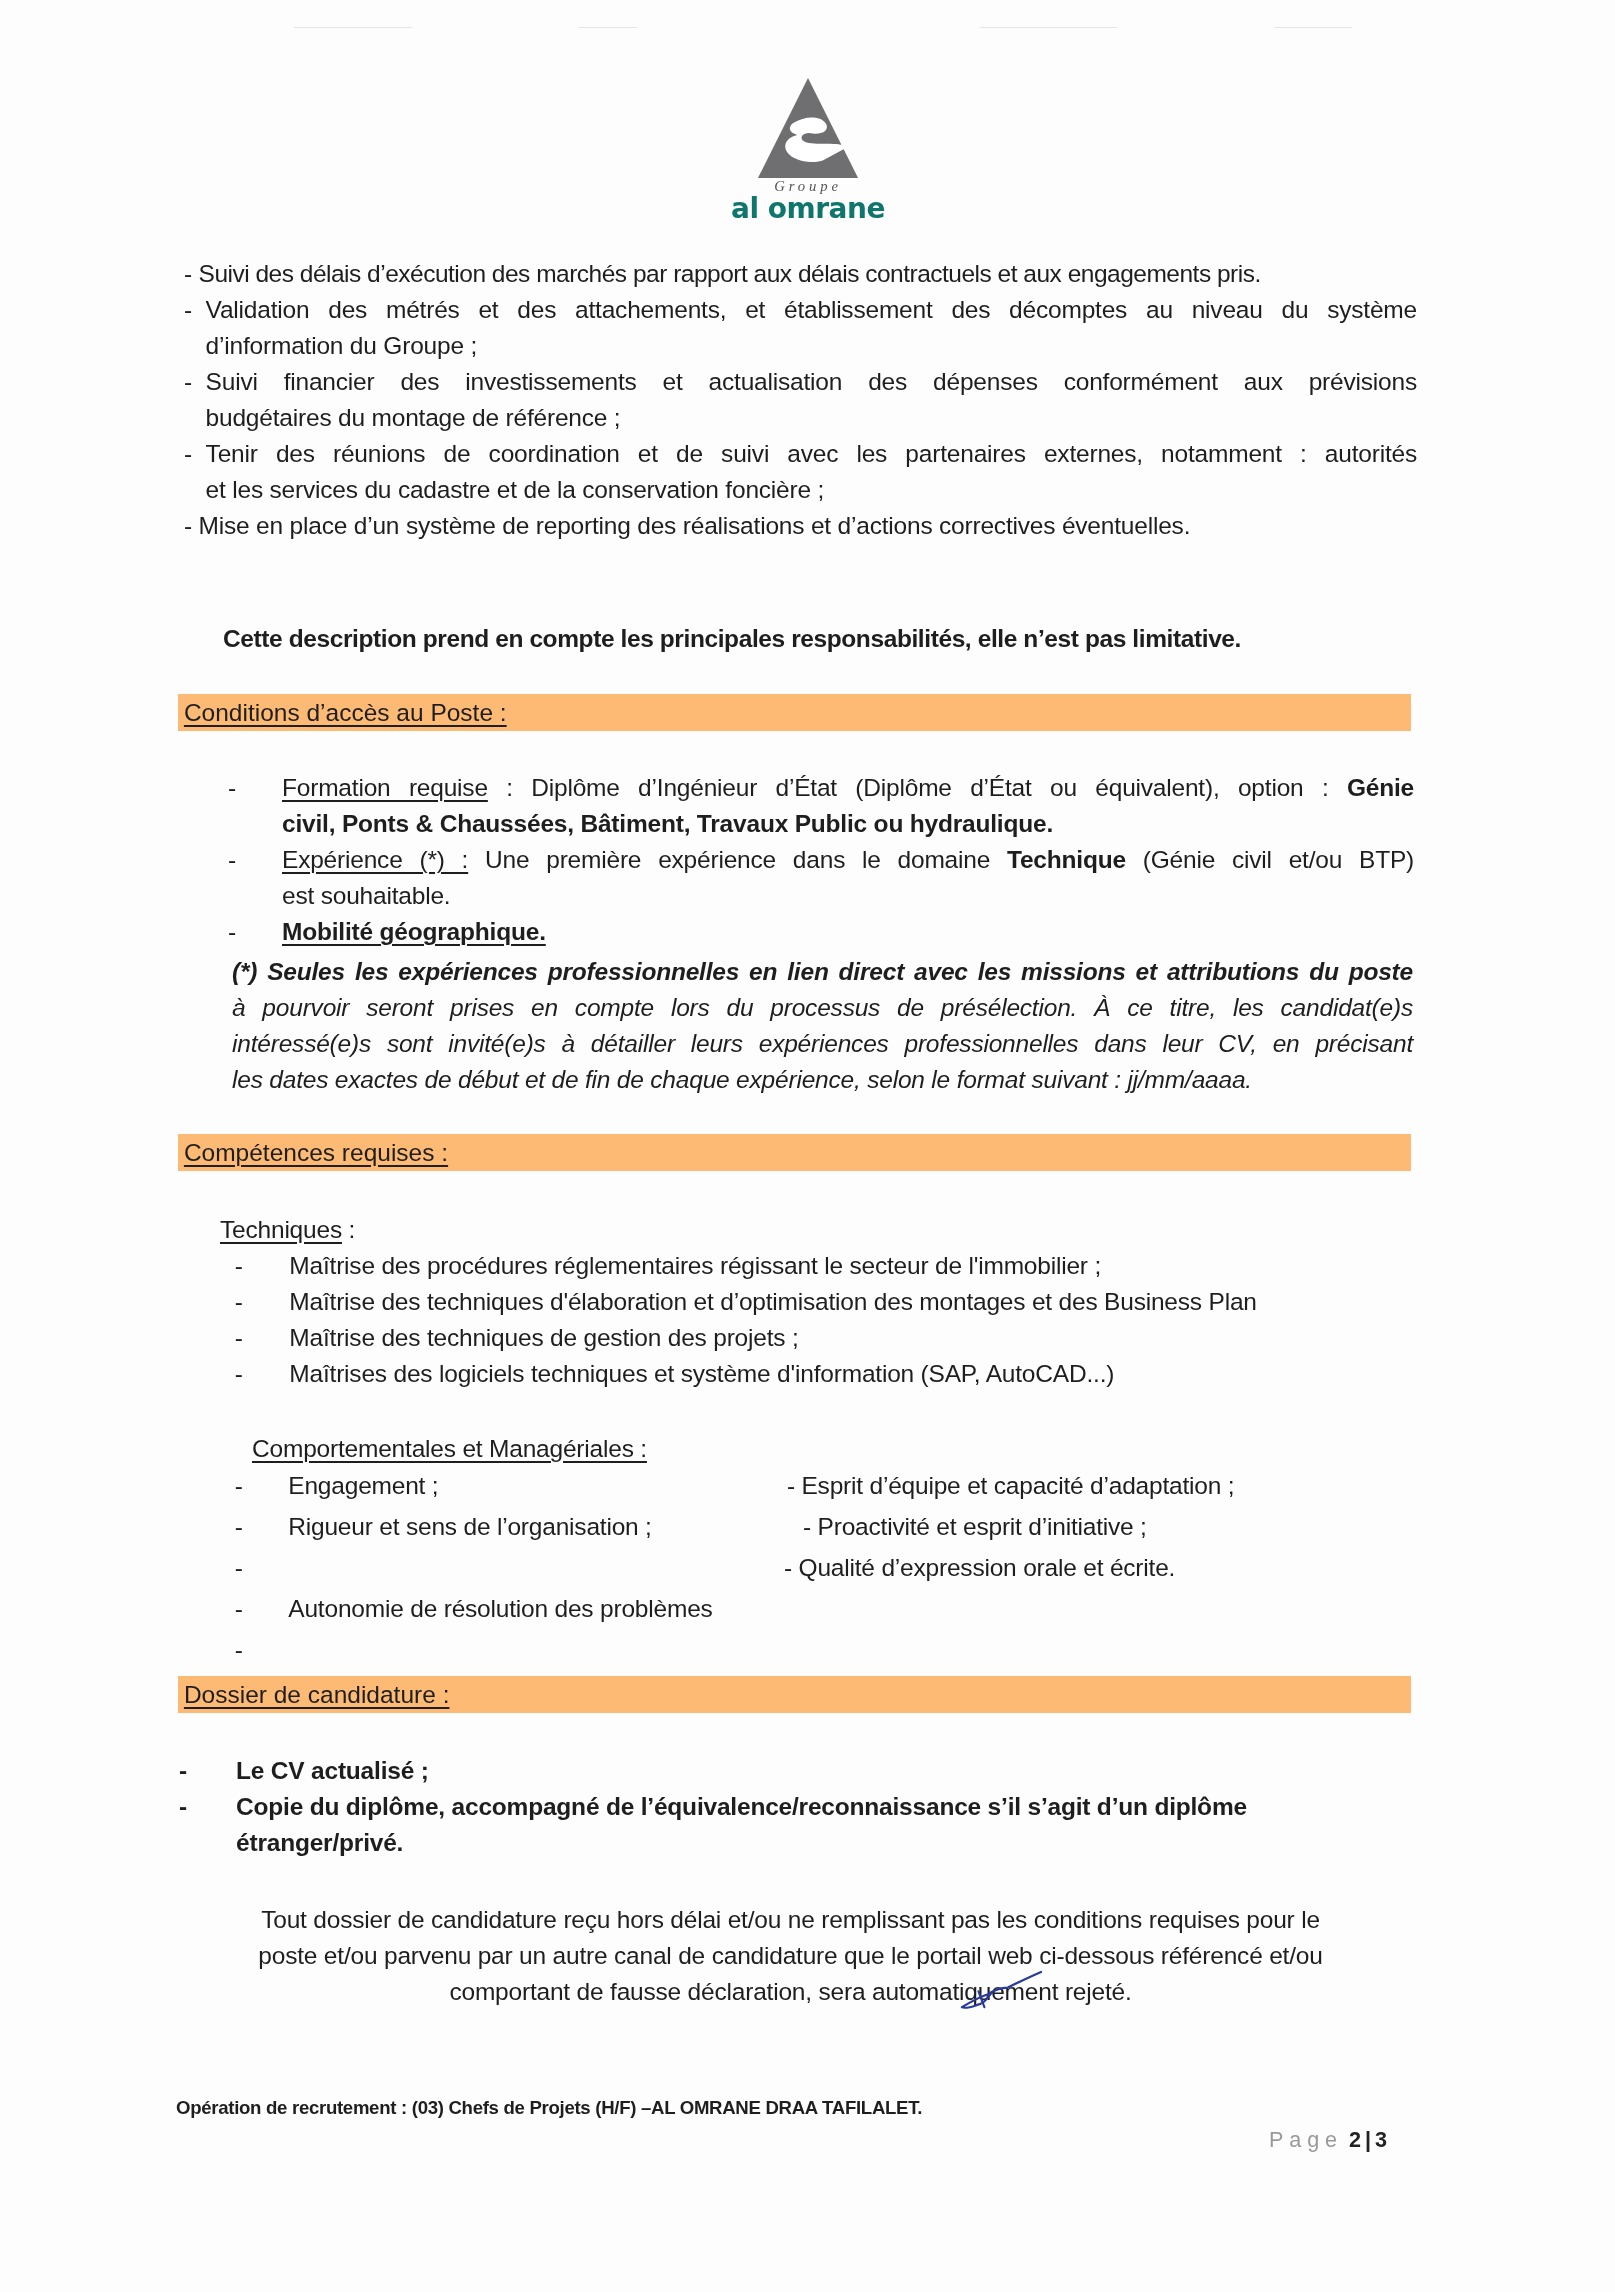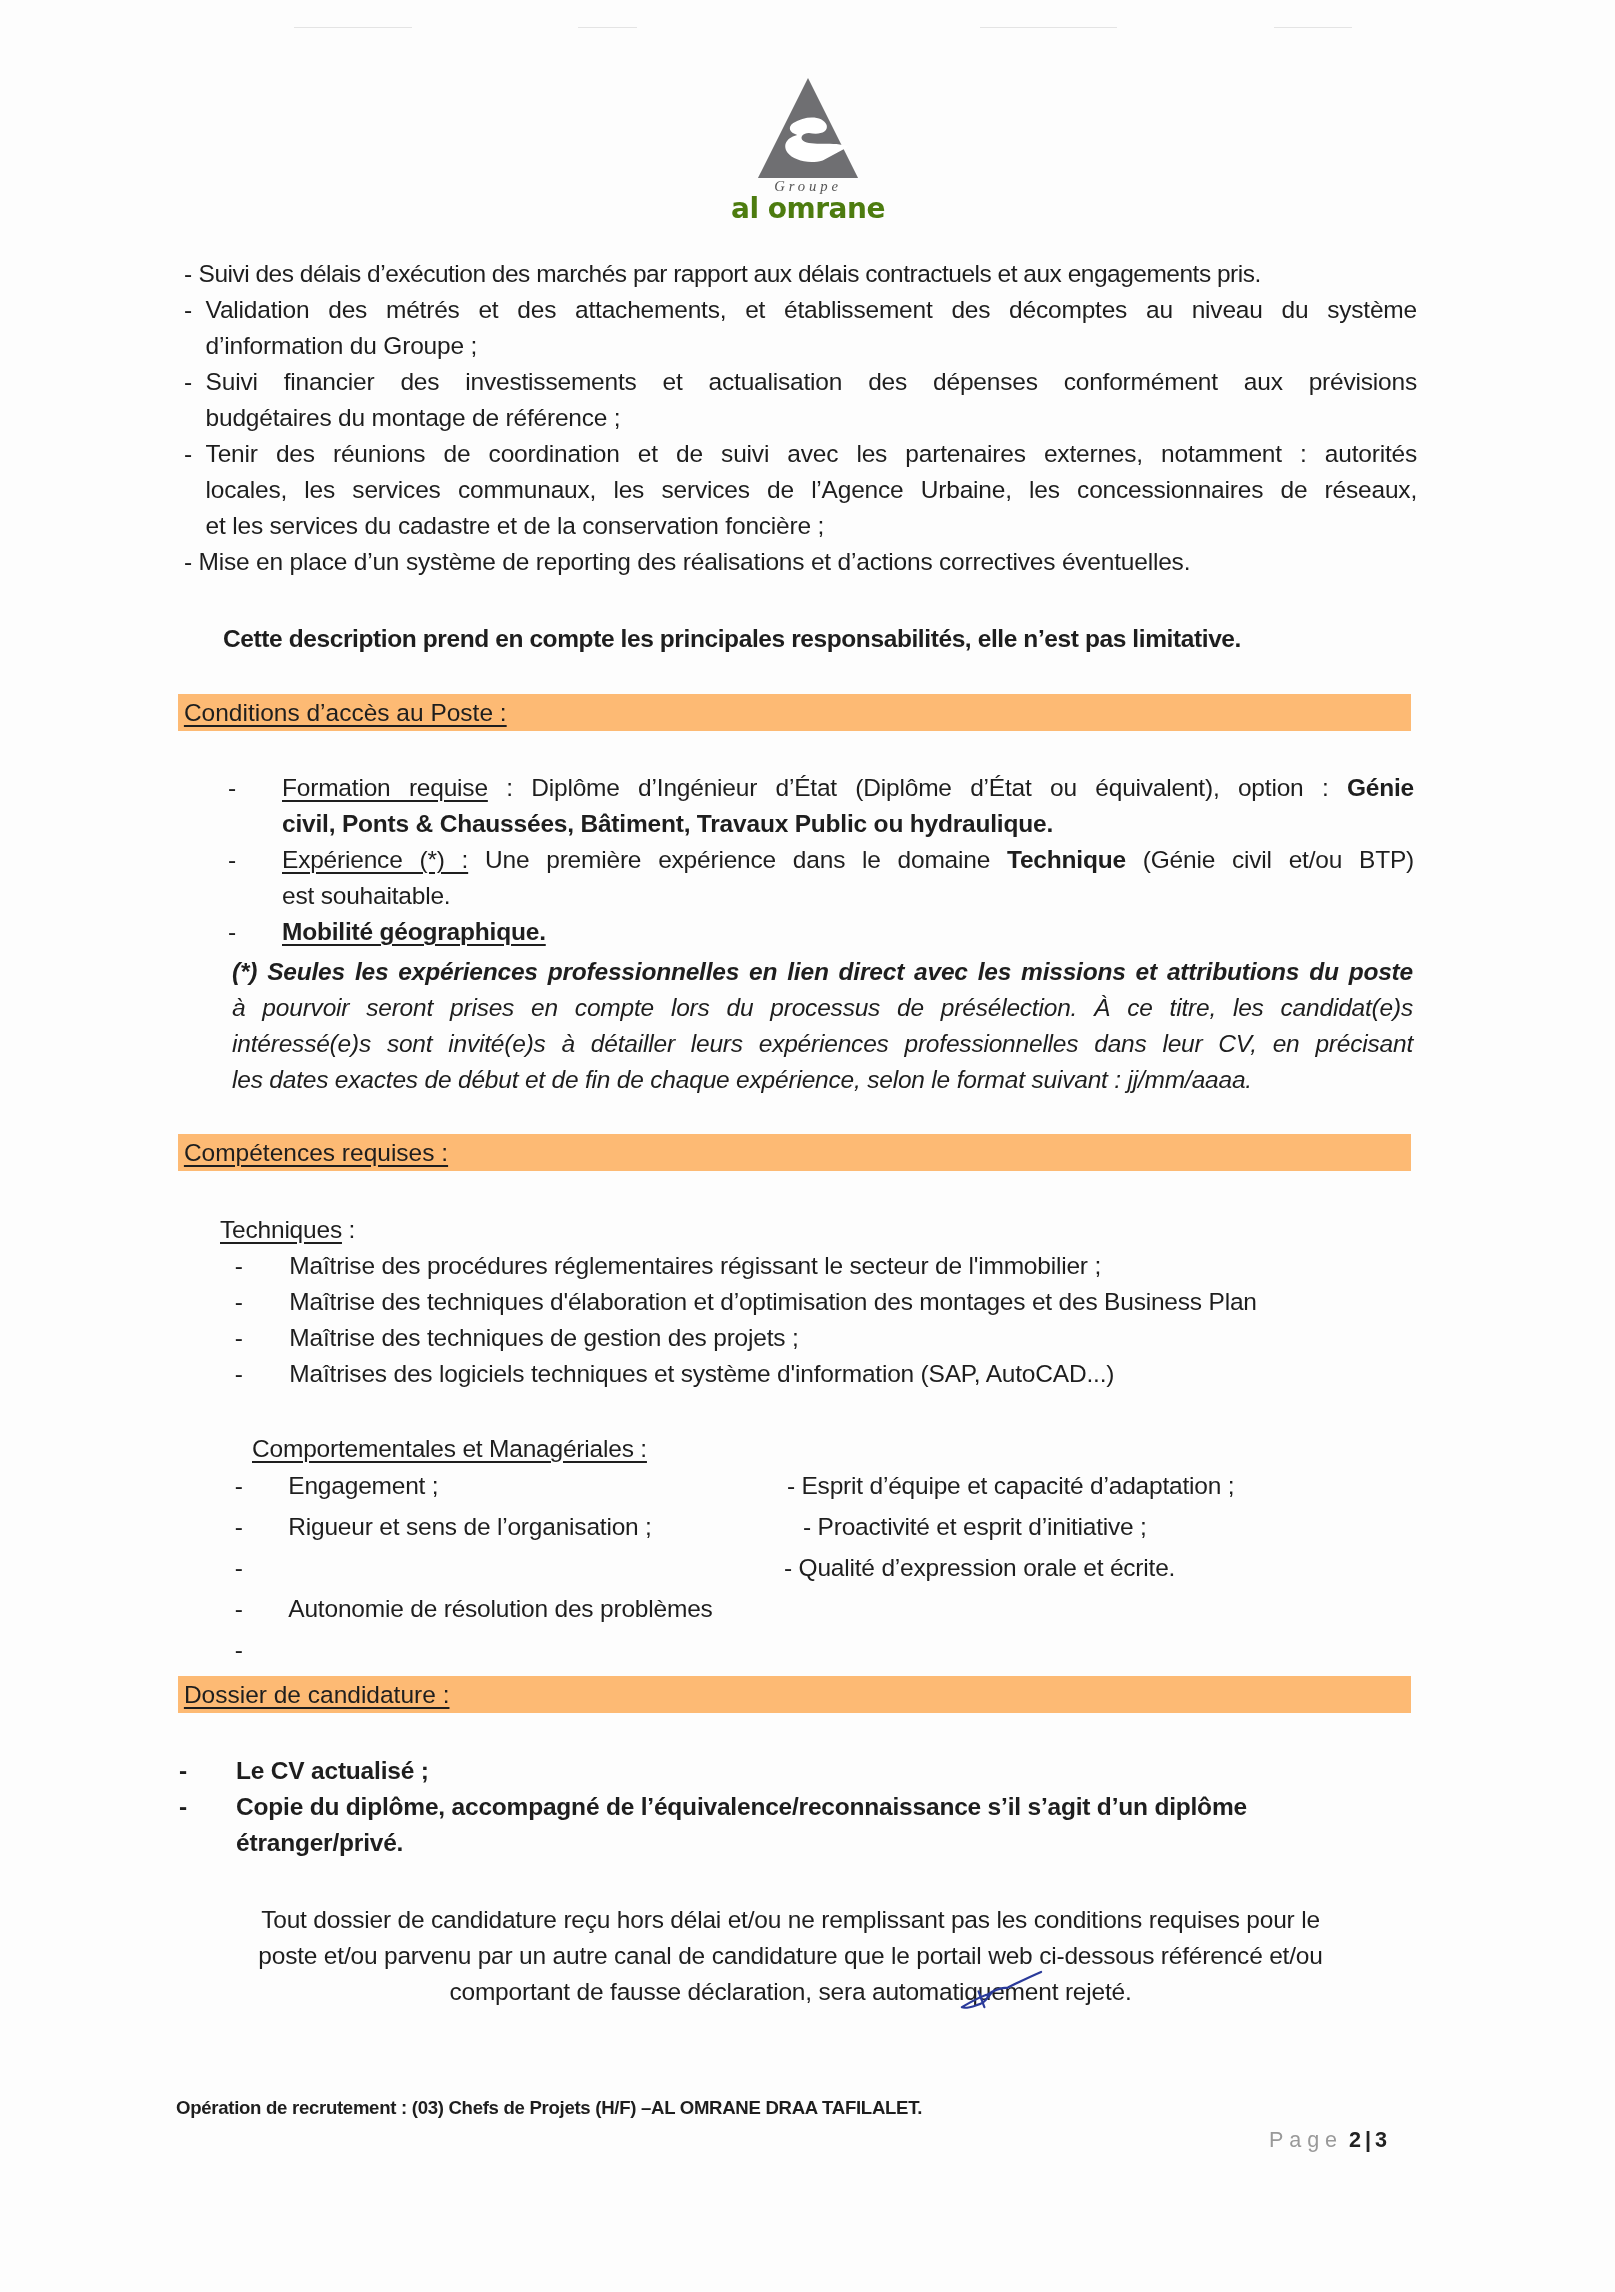--- a/index.html
+++ b/index.html
@@ -4,21 +4,21 @@
 <style>
   html, body { margin:0; padding:0; background:#ffffff; }
   body { width:1615px; height:2293px; position:relative; overflow:hidden;
          font-family:"Liberation Sans", sans-serif; color:#1e1e1e; }
   .page { position:absolute; left:0; top:0; width:1615px; height:2293px; background:#fdfdfd; }
   .abs { position:absolute; }
   .txt { font-size:24.5px; line-height:36px; letter-spacing:-0.2px; }
   .logo { position:absolute; left:720px; top:76px; width:176px; height:176px; text-align:center; }
   .logo svg { display:block; margin:0 auto; }
   .logo-groupe { font-family:"Liberation Serif", serif; font-style:italic; font-size:14.7px; letter-spacing:3.9px; color:#555; margin-top:-3.9px; }
-  .logo-name { font-family:"DejaVu Sans", sans-serif; font-weight:bold; font-size:28px; color:#4d7c0f; line-height:27.4px; letter-spacing:-0.5px; }
+  .logo-name { font-family:"DejaVu Sans", sans-serif; font-weight:bold; font-size:28px; color:#0f766e; line-height:27.4px; letter-spacing:-0.5px; }
   .section-band { position:absolute; left:178px; width:1233px; height:37px; background:#fdba74; }
   .section-title { position:absolute; left:5.9px; top:1px; font-size:24.5px; line-height:35px; text-decoration:underline; text-decoration-thickness:2px; text-underline-offset:3.9px; }
   b { font-weight:bold; }
   .u { text-decoration:underline; text-decoration-thickness:2px; text-underline-offset:3.9px; }
   .it { font-style:italic; }
   .justify { text-align:justify; text-align-last:left; }
   .footer { font-size:18.6px; font-weight:bold; }
   .pagenum { font-size:21.6px; }
   .pagenum .pg { color:#999; letter-spacing:5.9px; font-weight:normal; }
   .pagenum .num { color:#222; font-weight:bold; }
@@ -60,21 +60,20 @@
         <span style="width:21.6px;">-</span>
         <span style="flex:1;text-align:justify;text-align-last:justify;">Suivi financier des investissements et actualisation des dépenses conformément aux prévisions</span>
       </div>
       <div style="padding-left:21.6px;">budgétaires du montage de référence ;</div>
     </div>
     <div>
       <div style="display:flex;">
         <span style="width:21.6px;">-</span>
         <span style="flex:1;text-align:justify;text-align-last:justify;">Tenir des réunions de coordination et de suivi avec les partenaires externes, notamment : autorités</span>
       </div>
-      <div style="padding-left:21.6px;text-align:justify;text-align-last:justify;">locales, les services communaux, les services de l’Agence Urbaine, les concessionnaires de réseaux,</div>
       <div style="padding-left:21.6px;">et les services du cadastre et de la conservation foncière ;</div>
     </div>
     <div>
       <span>-</span>
       <span>Mise en place d’un système de reporting des réalisations et d’actions correctives éventuelles.</span>
     </div>
   </div>
 
   <div class="abs txt" style="left:223px;top:621px;font-weight:bold;letter-spacing:-0.4px;">Cette description prend en compte les principales responsabilités, elle n’est pas limitative.</div>
 

